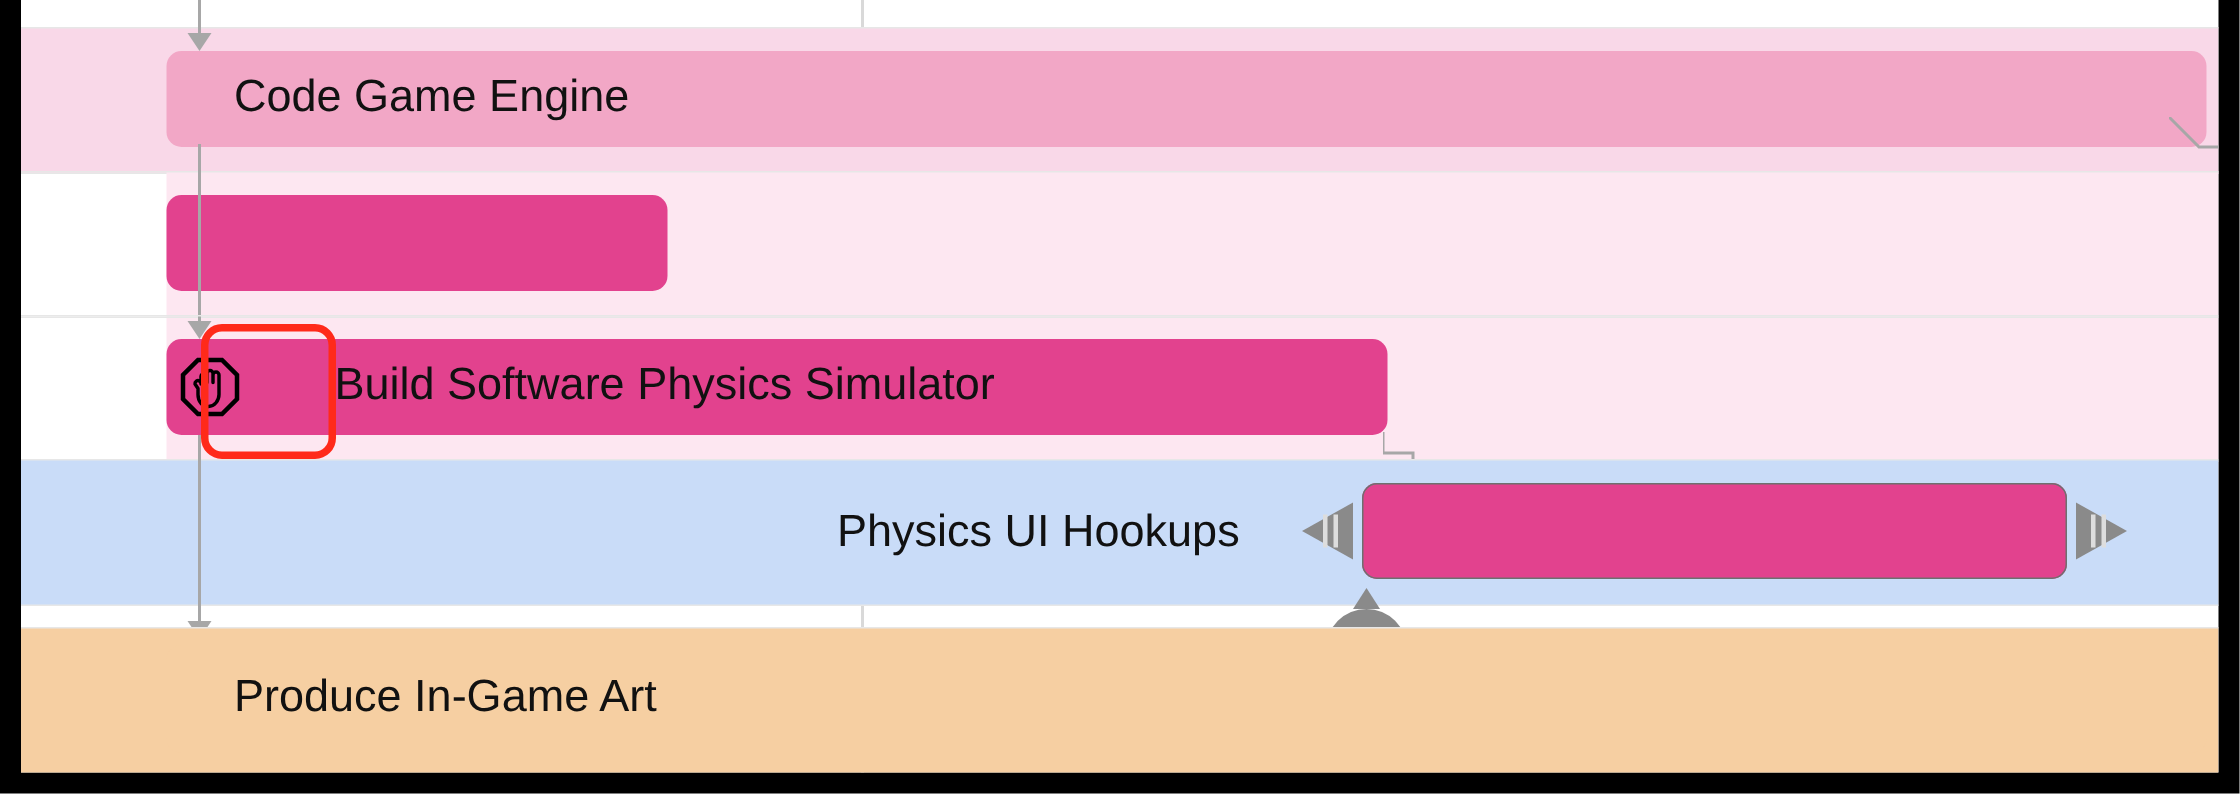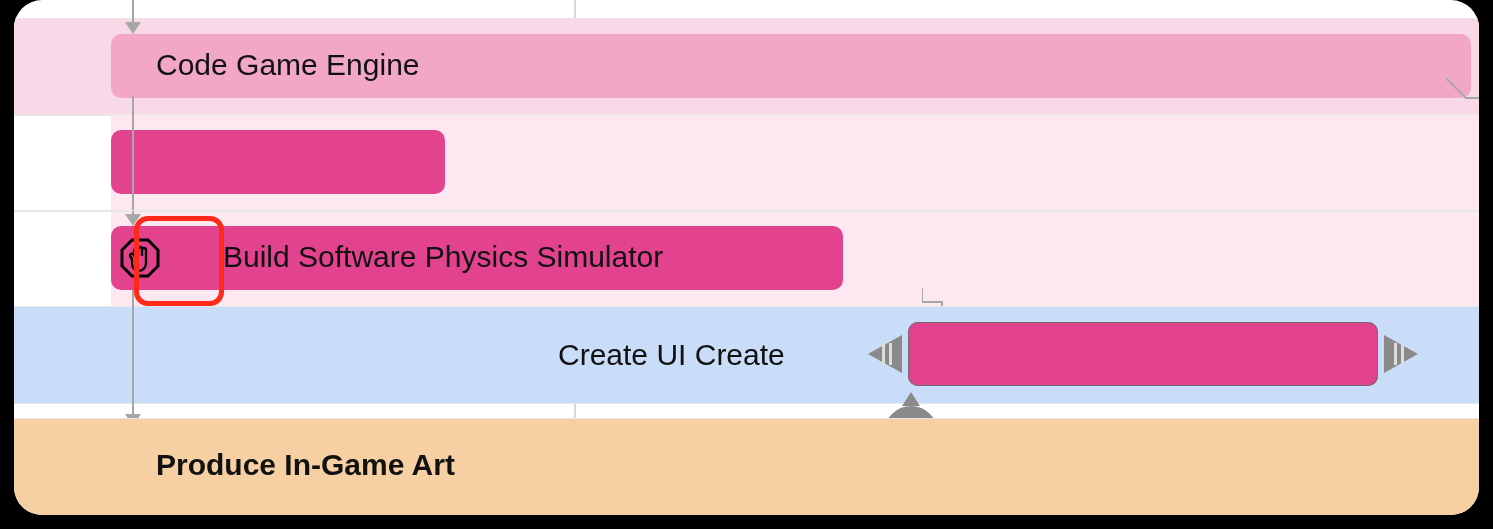--- a/index.html
+++ b/index.html
@@ -5,21 +5,21 @@
   html,body{margin:0;padding:0;}
   body{
     width:1493px;height:529px;
     background:#000;
     font-family:-apple-system,BlinkMacSystemFont,"Segoe UI",Helvetica,Arial,sans-serif;
     position:relative;overflow:hidden;
     font-size:30px;color:#111;
   }
   .canvas{
     position:absolute;left:14px;top:0;right:14px;bottom:14px;
-    background:#fff;overflow:hidden;border-radius:28px;
+    background:#fff;overflow:hidden;
   }
   .row{
     position:absolute;left:0;right:0;height:96px;
   }
   .row-sep{border-top:1px solid #e7e7e7;border-bottom:1px solid #e7e7e7;}
   .pink-light{background:#f9d8e8;}
   .blue-light{background:#c9dcf8;}
   .orange-light{background:#f6cfa2;}
   .bar{position:absolute;height:64px;border-radius:10px;}
   .bar-pink{background:#f2a7c6;}
@@ -83,39 +83,39 @@
 
   <div style="position:absolute;left:97px;right:0;top:114px;height:192px;background:#fde7f1;"></div>
 
   <div class="row row-sep" style="top:114px;"></div>
   <div class="bar bar-magenta" style="left:97px;top:130px;width:334px;"></div>
 
   <div class="vline" style="left:118px;top:96px;height:120px;"></div>
   <div class="arrow-head" style="left:111px;top:214px;"></div>
 
   <div class="row row-sep" style="top:210px;"></div>
-  <div class="bar bar-magenta" style="left:97px;top:226px;width:732px;">
+  <div class="bar bar-magenta" style="left:97px;top:226px;width:814px;">
     <div class="hand-octagon">
       <svg viewBox="0 0 40 40">
         <polygon points="12,2 28,2 38,12 38,28 28,38 12,38 2,28 2,12" fill="none" stroke="#000" stroke-width="3"></polygon>
         <path d="M14 18v-5a2 2 0 0 1 4 0v4 M18 17v-6a2 2 0 0 1 4 0v6 M22 17v-5a2 2 0 0 1 4 0v6 M26 18v7c0 4-3 8-7 8s-7-3-7-8v-4l-2-3a2 2 0 0 1 3-2l3 4" fill="none" stroke="#000" stroke-width="2.3" stroke-linecap="round" stroke-linejoin="round"></path>
       </svg>
     </div>
     <span class="bar-label" style="left:112px;top:14px;">Build Software Physics Simulator</span>
   </div>
 
   <div class="highlight-box" style="left:120px;top:216px;width:80px;height:80px;"></div>
 
   <svg style="position:absolute;left:908px;top:288px;width:40px;height:50px">
     <polyline points="0,0 0,14 20,14 20,38" fill="none" stroke="#a7a7a7" stroke-width="2"></polyline>
     <polygon points="14,38 26,38 20,48" fill="#a7a7a7"></polygon>
   </svg>
 
   <div class="row blue-light row-sep" style="top:306px;"></div>
-  <span class="bar-label" style="left:544px;top:338px;">Create UI Create</span>
+  <span class="bar-label" style="left:544px;top:338px;">Physics UI Hookups</span>
   <div class="bar bar-magenta" style="left:894px;top:322px;width:470px;box-shadow:0 0 0 1px #6f6f6f inset;"></div>
 
   <div class="drag-arrow" style="left:848px;top:331px;">
     <svg viewBox="0 0 42 46">
         <polygon points="40,4 40,42 6,23" fill="#8a8a8a"></polygon>
         <rect x="20" y="12" width="3" height="22" fill="#ddd"></rect>
         <rect x="27" y="12" width="3" height="22" fill="#ddd"></rect>
       </svg>
   </div>
 
@@ -134,16 +134,16 @@
       <line x1="17" y1="6" x2="17" y2="24" stroke="#ddd" stroke-width="3"></line>
       <line x1="22" y1="6" x2="22" y2="24" stroke="#ddd" stroke-width="3"></line>
     </svg>
   </div>
 
   <div class="vline" style="left:118px;top:290px;height:128px;"></div>
   <div class="arrow-head" style="left:111px;top:414px;"></div>
 
   <div class="row orange-light row-sep" style="top:418px;height:97px;"></div>
   <div class="bar bar-orange" style="left:97px;top:430px;width:1360px;height:72px;">
-    <span class="bar-label" style="left:45px;top:18px;font-weight:bold;">Produce In-Game Art</span>
+    <span class="bar-label" style="left:45px;top:18px;">Produce In-Game Art</span>
   </div>
 
 </div>
 
 </body></html>

